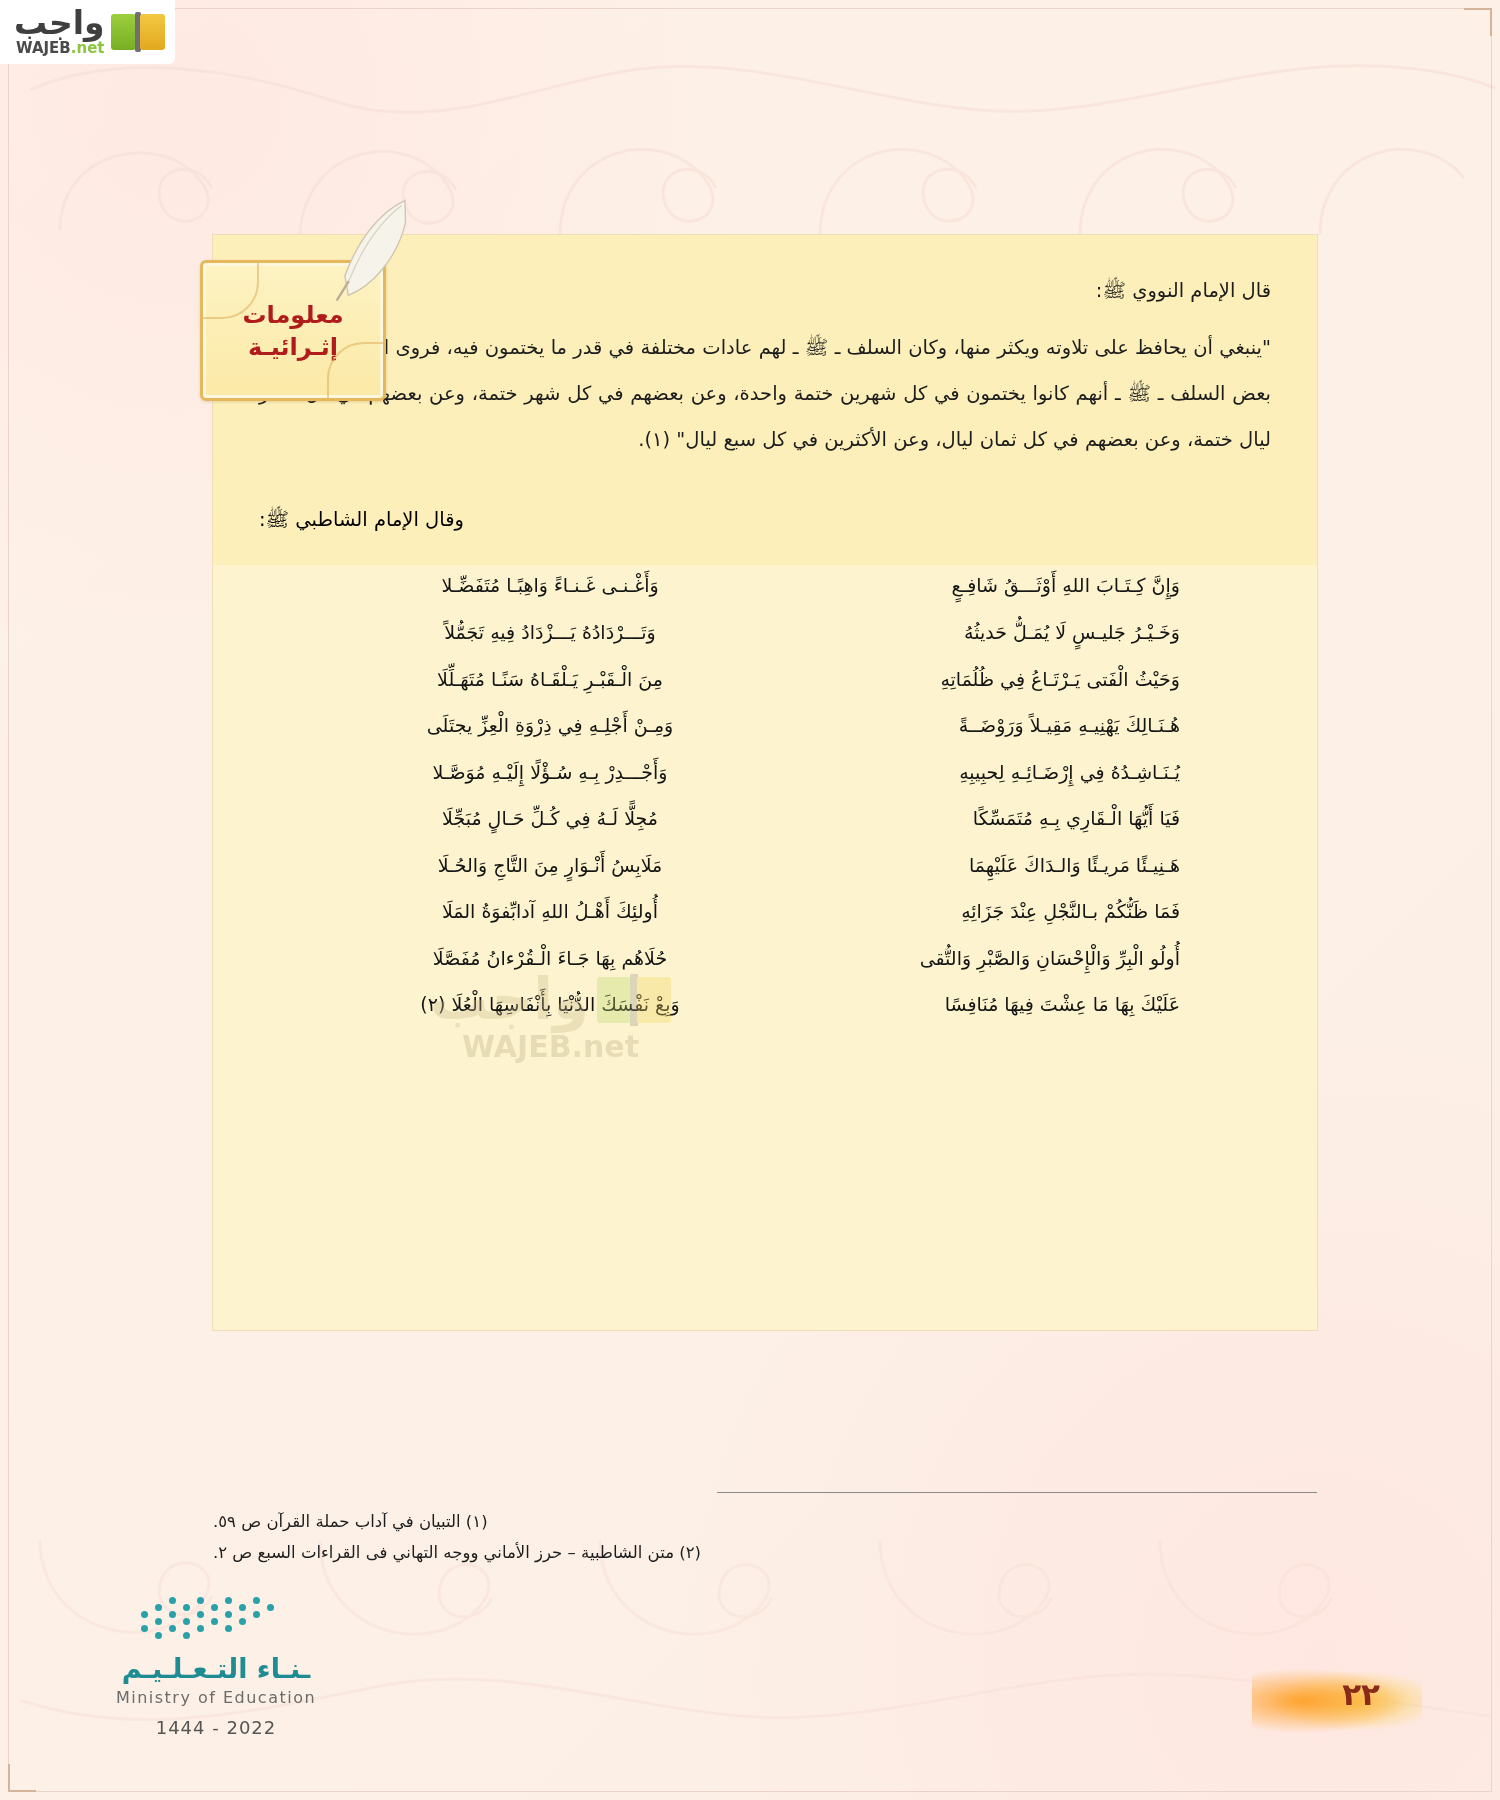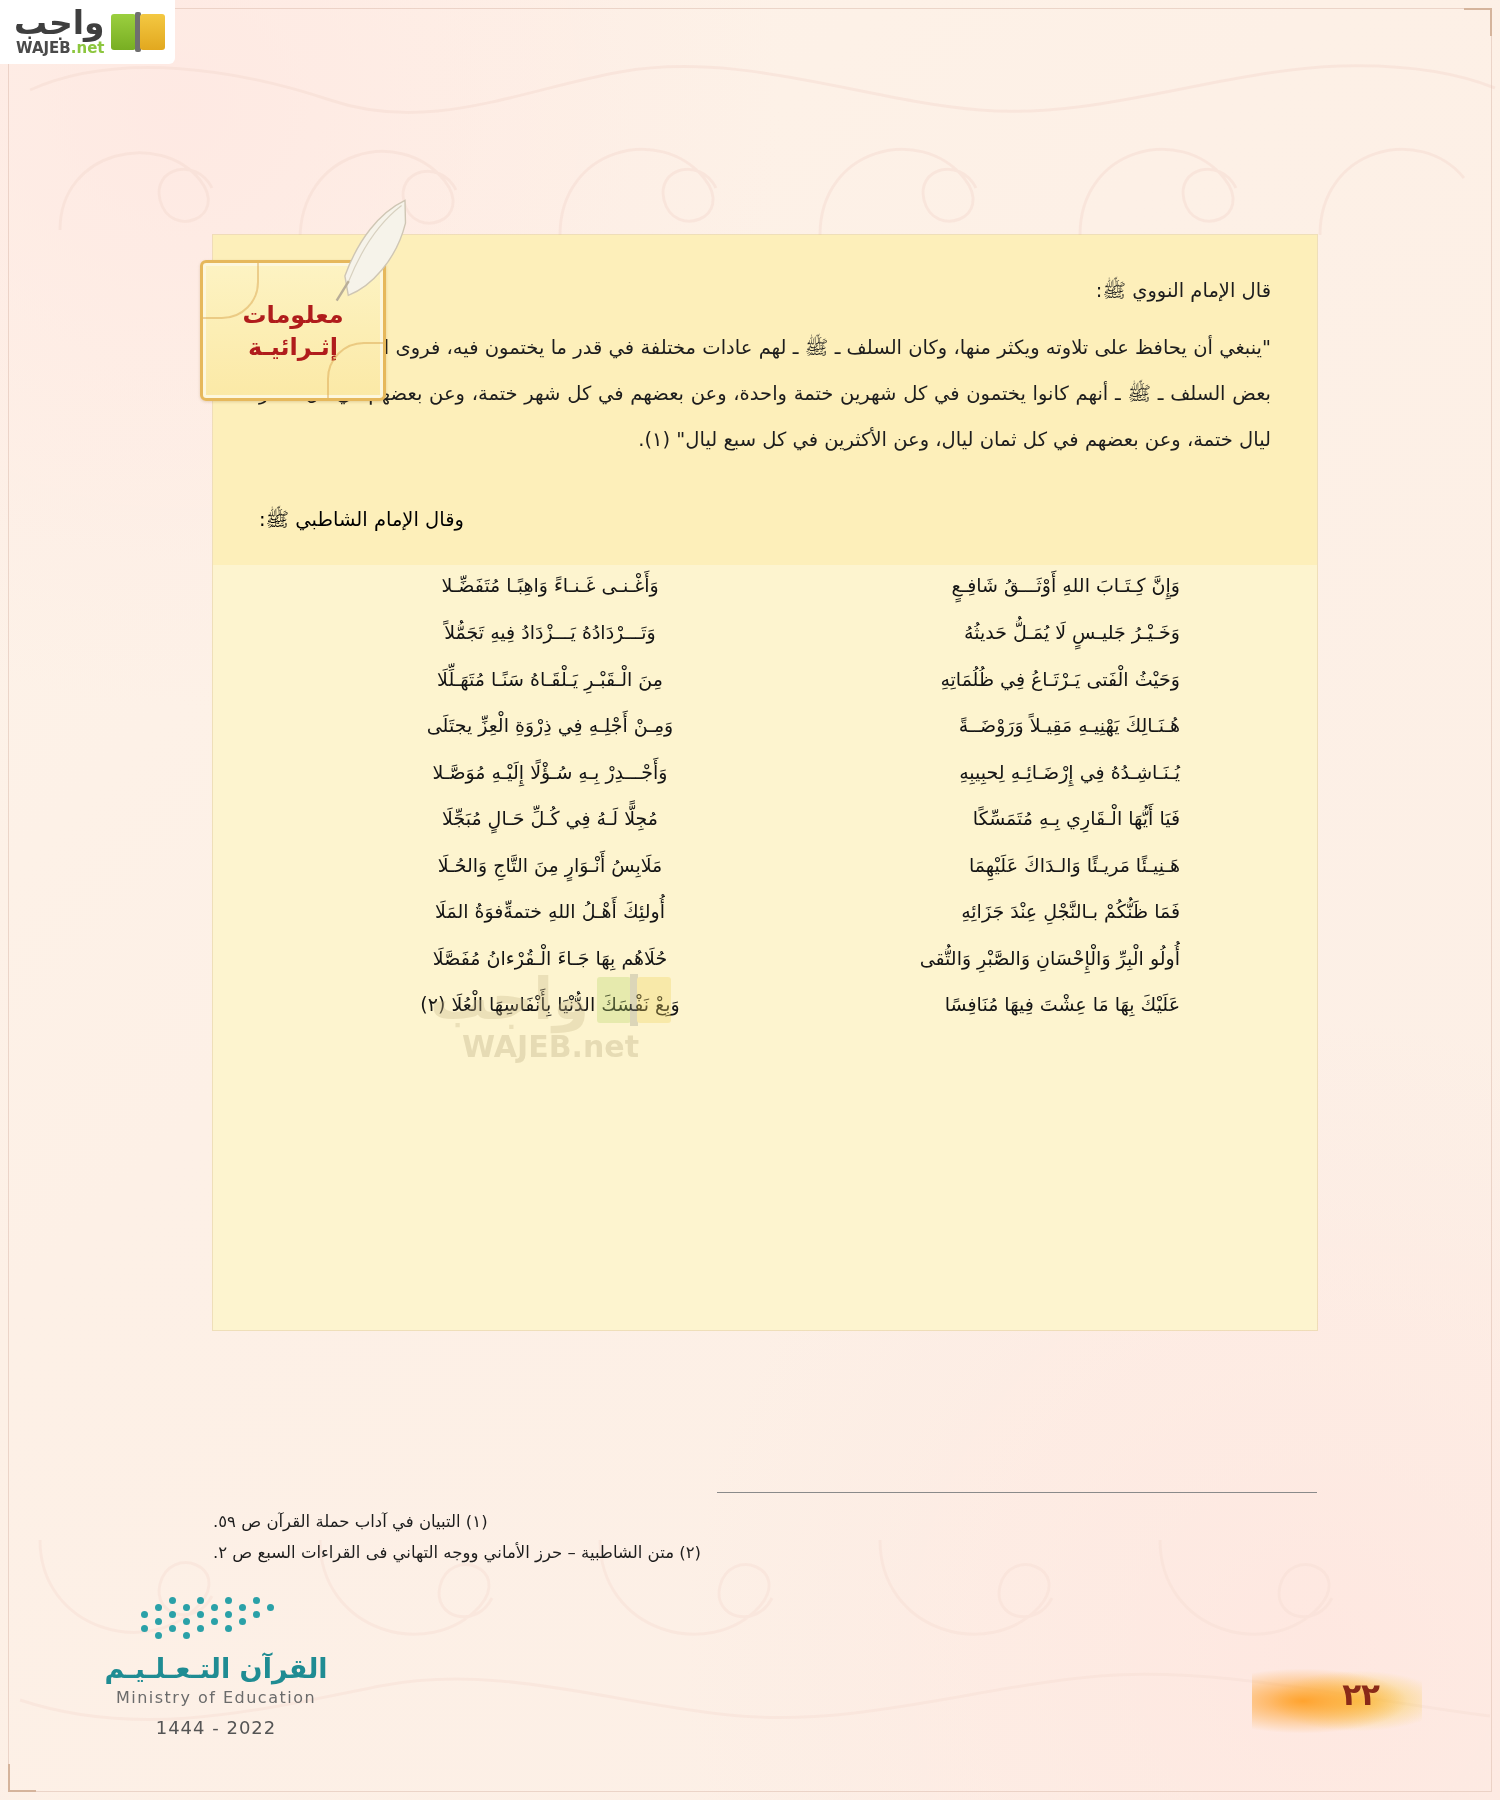--- a/index.html
+++ b/index.html
@@ -415,21 +415,21 @@
       <div class="poem-row">
         <div class="hemistich right">فَيَا أَيُّهَا الْـقَارِي بِـهِ مُتَمَسِّكًا</div>
         <div class="hemistich left">مُجِلًّا لَـهُ فِي كُـلِّ حَـالٍ مُبَجِّلَا</div>
       </div>
       <div class="poem-row">
         <div class="hemistich right">هَـنِيـئًا مَريـئًا وَالـدَاكَ عَلَيْهِمَا</div>
         <div class="hemistich left">مَلَابِسُ أَنْـوَارٍ مِنَ التَّاجِ وَالحُـلَا</div>
       </div>
       <div class="poem-row">
         <div class="hemistich right">فَمَا ظَنُّكُمْ بـالنَّجْلِ عِنْدَ جَزَائِهِ</div>
-        <div class="hemistich left">أُولئِكَ أَهْـلُ اللهِ ختمةِّفوَةُ المَلَا</div>
+        <div class="hemistich left">أُولئِكَ أَهْـلُ اللهِ آدابِّفوَةُ المَلَا</div>
       </div>
       <div class="poem-row">
         <div class="hemistich right">أُولُو الْبِرِّ وَالْإِحْسَانِ وَالصَّبْرِ وَالتُّقى</div>
         <div class="hemistich left">حُلَاهُم بِهَا جَـاءَ الْـقُرْءانُ مُفَصَّلَا</div>
       </div>
       <div class="poem-row">
         <div class="hemistich right">عَلَيْكَ بِهَا مَا عِشْتَ فِيهَا مُنَافِسًا</div>
         <div class="hemistich left">وَبِعْ نَفْسَكَ الدُّنْيَا بِأَنْفَاسِهَا الْعُلَا (٢)</div>
       </div>
     </div>
@@ -487,21 +487,21 @@
       <div class="dot-sq" style="left:70px; top:21px;"></div>
       <div class="dot-sq" style="left:84px; top:0px;"></div>
       <div class="dot-sq" style="left:84px; top:14px;"></div>
       <div class="dot-sq" style="left:84px; top:28px;"></div>
       <div class="dot-sq" style="left:98px; top:7px;"></div>
       <div class="dot-sq" style="left:98px; top:21px;"></div>
       <div class="dot-sq" style="left:112px; top:0px;"></div>
       <div class="dot-sq" style="left:112px; top:14px;"></div>
       <div class="dot-sq" style="left:126px; top:7px;"></div>
     </div>
-    <div class="ministry-ar">القرآن التـعـلـيـم</div>
+    <div class="ministry-ar">ـنـاء التـعـلـيـم</div>
     <div class="ministry-en">Ministry of Education</div>
     <div class="ministry-year">2022 - 1444</div>
   </div>
 
   <div class="pagenum-wrap">
     <div class="pagenum-flame"></div>
     <div class="pagenum">٢٢</div>
   </div>
 
 </div>

